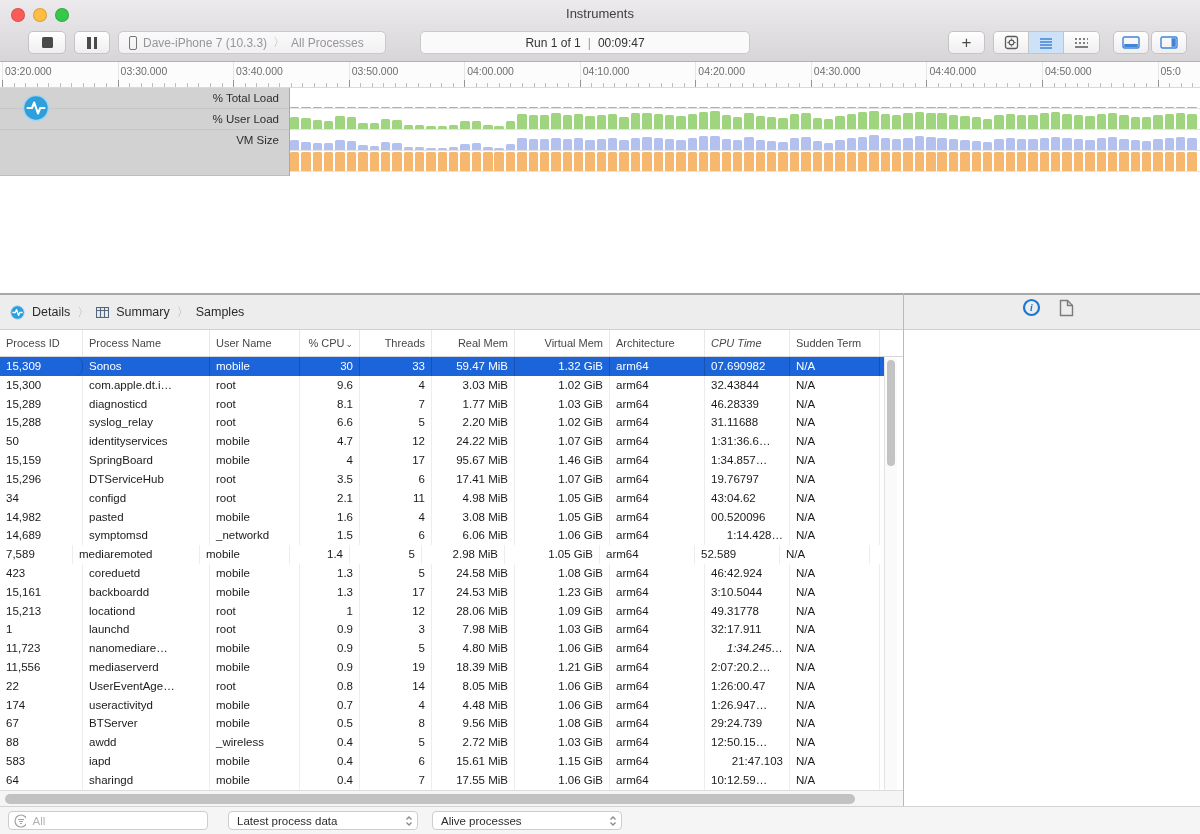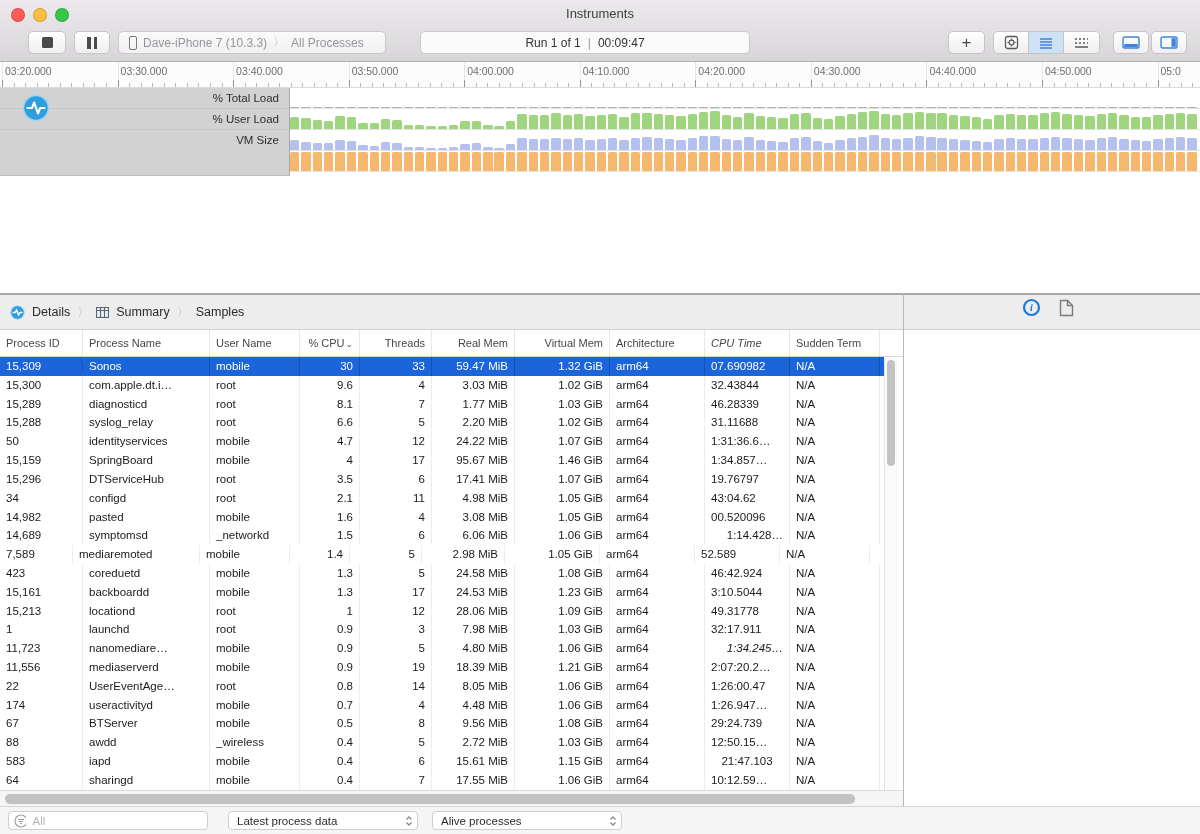--- a/index.html
+++ b/index.html
@@ -935,21 +935,21 @@
       </div>
       <div class="tr">
         <div class="td" style="width: 83px; text-align: left;">583</div>
         <div class="td" style="width: 127px; text-align: left;">iapd</div>
         <div class="td" style="width: 90px; text-align: left;">mobile</div>
         <div class="td" style="width: 60px; text-align: right;">0.4</div>
         <div class="td" style="width: 72px; text-align: right;">6</div>
         <div class="td" style="width: 83px; text-align: right;">15.61 MiB</div>
         <div class="td" style="width: 95px; text-align: right;">1.15 GiB</div>
         <div class="td" style="width: 95px; text-align: left;">arm64</div>
-        <div class="td" style="width: 85px; text-align: center;">21:47.103</div>
+        <div class="td" style="width: 85px; text-align: right;">21:47.103</div>
         <div class="td" style="width: 90px; text-align: left;">N/A</div>
       </div>
       <div class="tr">
         <div class="td" style="width: 83px; text-align: left;">64</div>
         <div class="td" style="width: 127px; text-align: left;">sharingd</div>
         <div class="td" style="width: 90px; text-align: left;">mobile</div>
         <div class="td" style="width: 60px; text-align: right;">0.4</div>
         <div class="td" style="width: 72px; text-align: right;">7</div>
         <div class="td" style="width: 83px; text-align: right;">17.55 MiB</div>
         <div class="td" style="width: 95px; text-align: right;">1.06 GiB</div>

